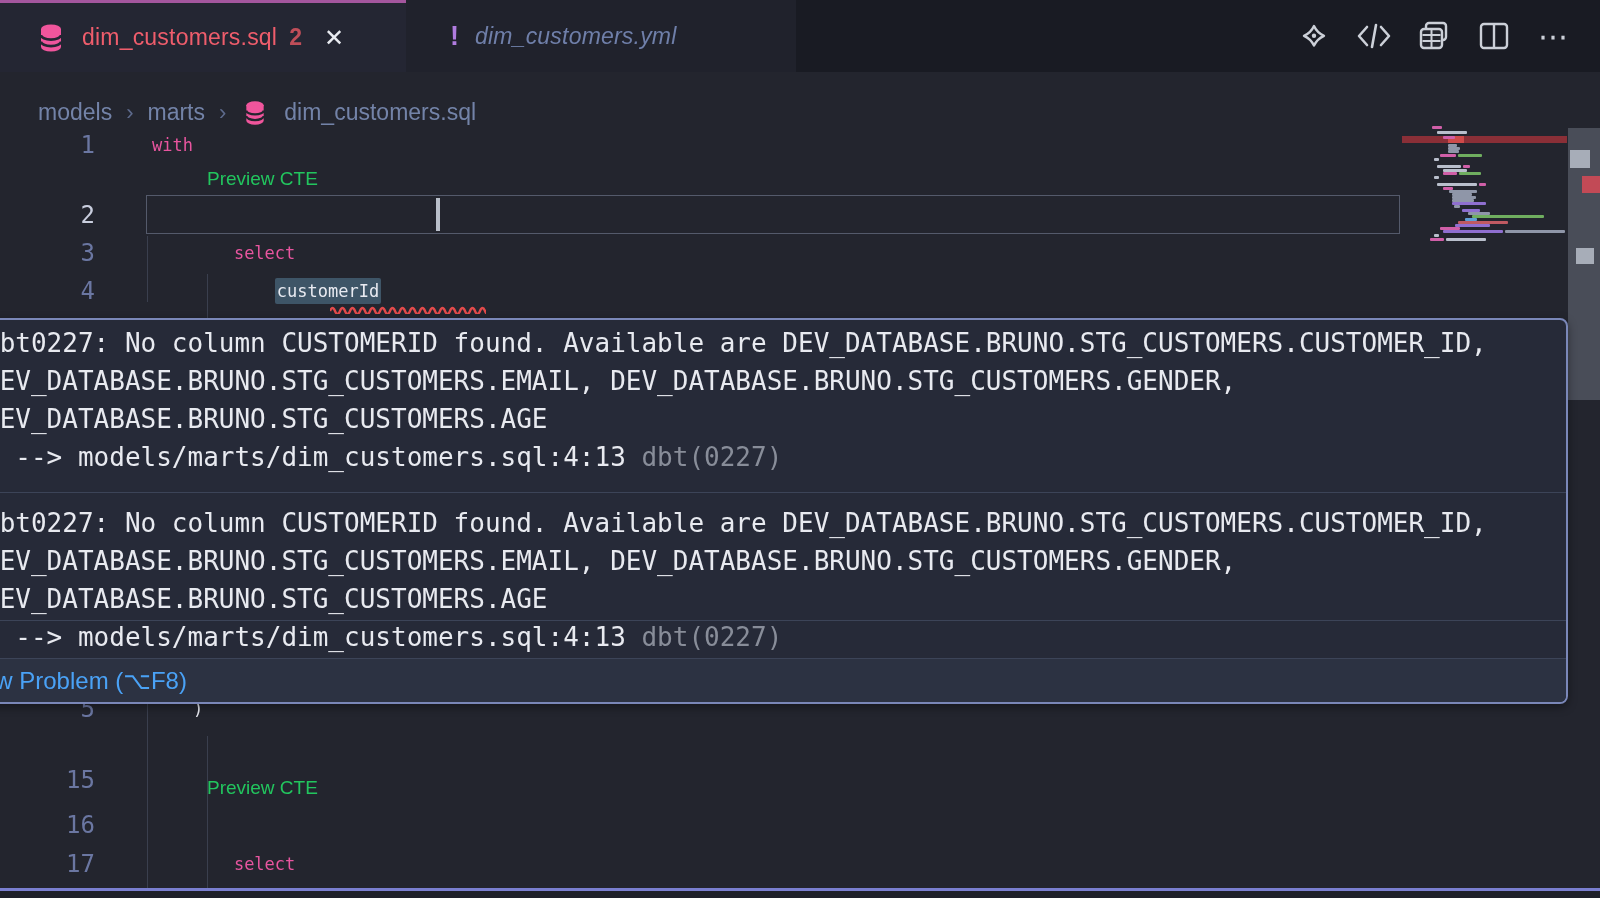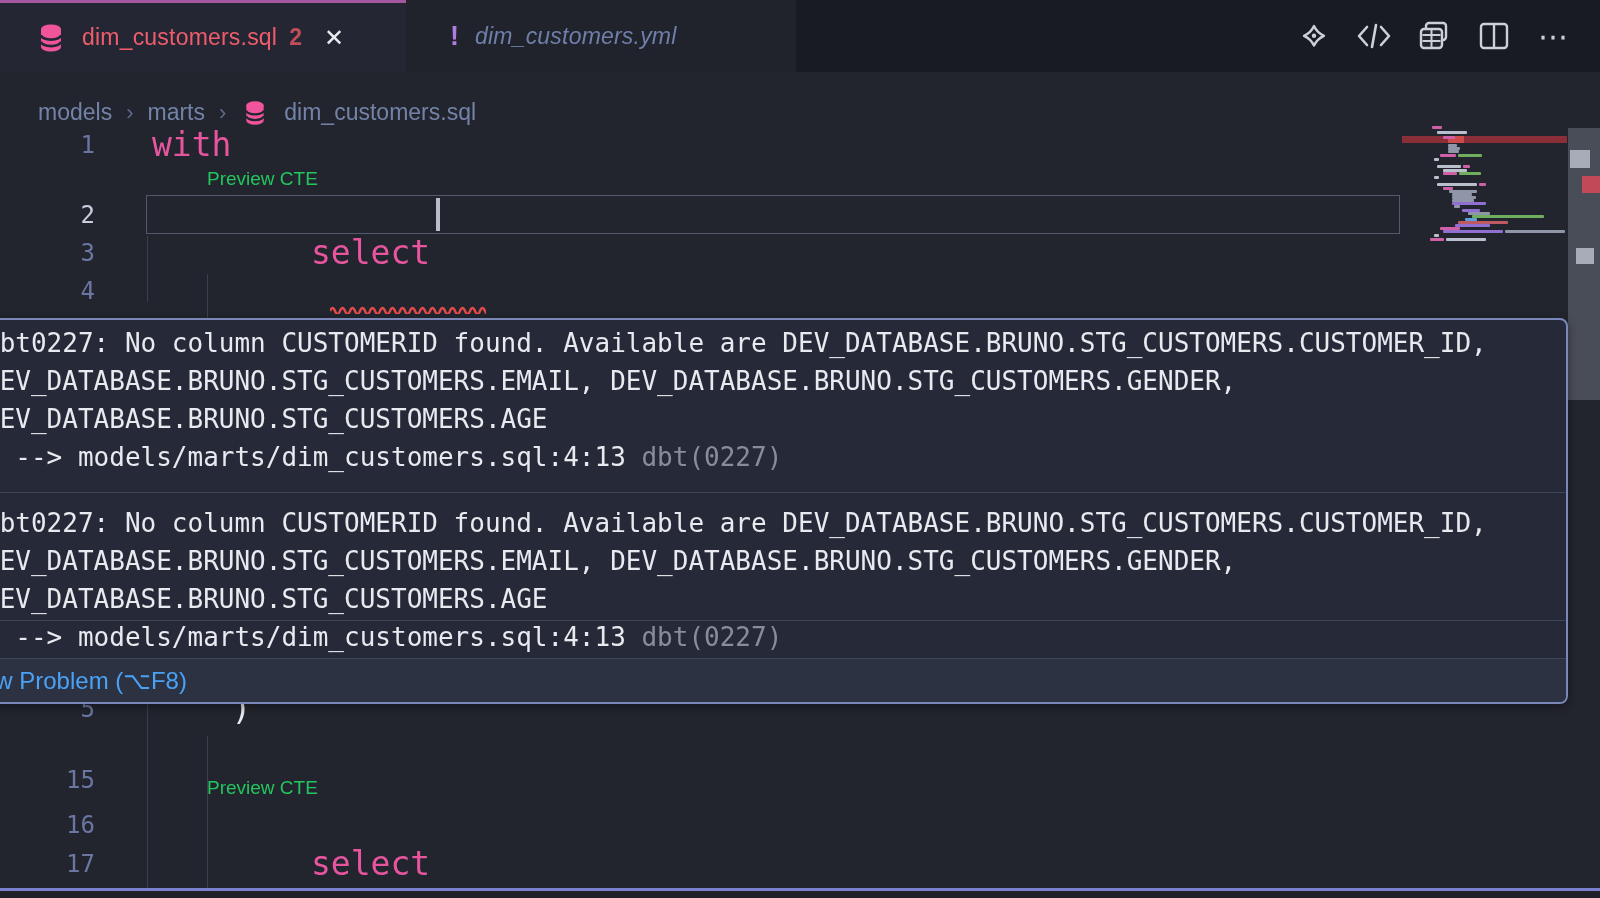--- a/index.html
+++ b/index.html
@@ -29,21 +29,21 @@
   .crumb { cursor:pointer; }
   .crumb-sep { color:#5d6a8c; font-size:22px; }
   .breadcrumb .dbico { margin:0 2px; }
   
   .editor { position:absolute; left:0; top:126px; width:1600px; height:772px; background:#23252e; }
   .code-row { position:absolute; left:0; width:1400px; height:38px; }
   .gutter-num { position:absolute; left:0; top:0; width:95px; height:38px; text-align:right;
                 font-family:"DejaVu Sans Mono", monospace; font-size:24px; line-height:38px; color:#6b77a2; }
   .gutter-num.active { color:#c9cede; }
   .code-text { position:absolute; left:152px; top:0; height:38px; font-family:"DejaVu Sans Mono", monospace;
-               font-size:33px; line-height:38px; color:#e8eaf1; white-space:pre; }
+               font-size:17px; line-height:38px; color:#e8eaf1; white-space:pre; }
   .tok-kw { color:#e8559f; }
   .tok-id { color:#e8eaf1; }
   .tok-hl { background:#3e5567; padding:3px 2px; border-radius:2px; }
   .tok-brk { border:1px solid #7d8391; background:rgba(140,150,170,.14); padding:0 1px; }
   .codelens { position:absolute; left:207px; height:30px; font-size:19px; line-height:30px;
               color:#22c55e; cursor:pointer; }
   .cur-line-box { position:absolute; left:146px; width:1254px; height:39px;
                   border:1.5px solid #545a6b; }
   .caret { position:absolute; width:4px; background:#b9bfca; }
   .indent-guide { position:absolute; width:1px; background:#3a3f4e; }
@@ -156,20 +156,21 @@
         <div class="codelens" style="top: 38px;">Preview CTE</div>
         <div class="code-row" style="top: 70px;">
           <div class="gutter-num active">2</div>
         </div>
         <div class="code-row" style="top: 108px;">
           <div class="gutter-num">3</div>
           <div class="code-text"><span>        </span><span class="tok-kw">select</span></div>
         </div>
         <div class="code-row" style="top: 146px;">
           <div class="gutter-num">4</div>
+          <div class="code-text"><span>            </span><span class="tok-id tok-hl">customerId</span></div>
         </div>
       </div>
     <div id="code-bottom">
         <div class="code-row" style="top: 564px;">
           <div class="gutter-num">5</div>
           <div class="code-text"><span>    </span><span class="tok-id">)</span></div>
         </div>
         <div class="code-row" style="top: 607px; margin-top: 28px;">
           <div class="gutter-num">15</div>
           <div class="code-text"></div>

